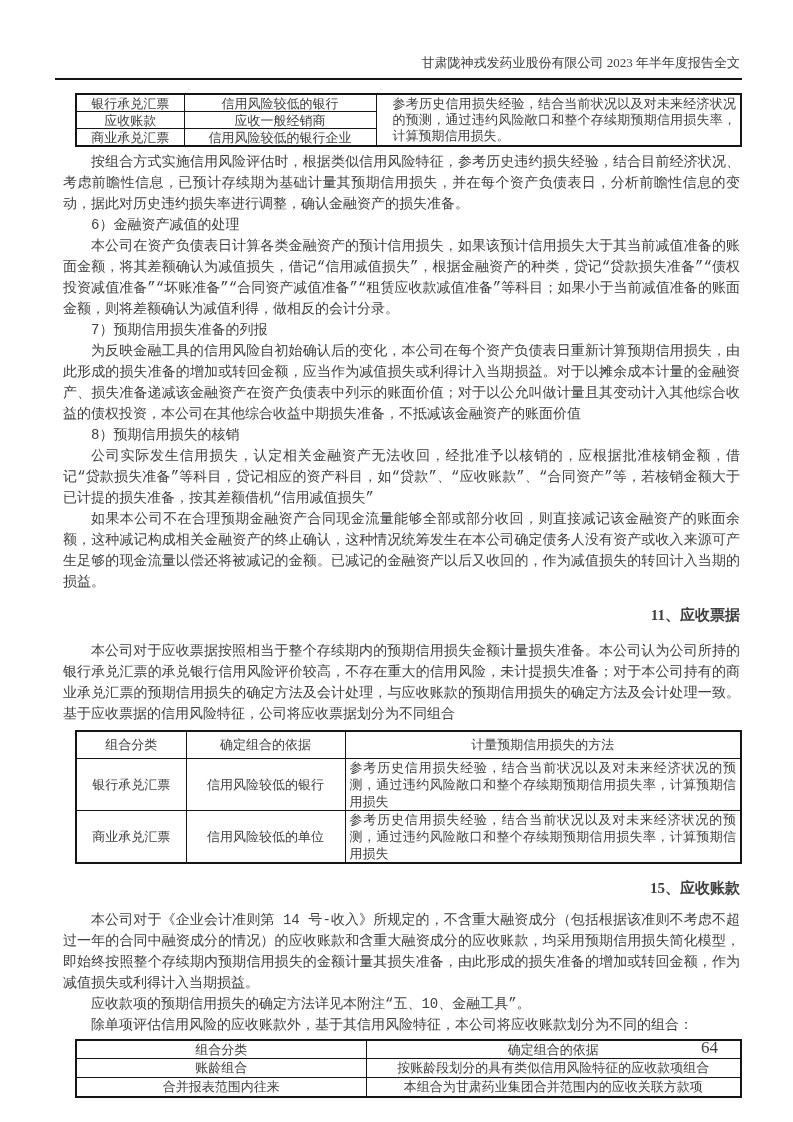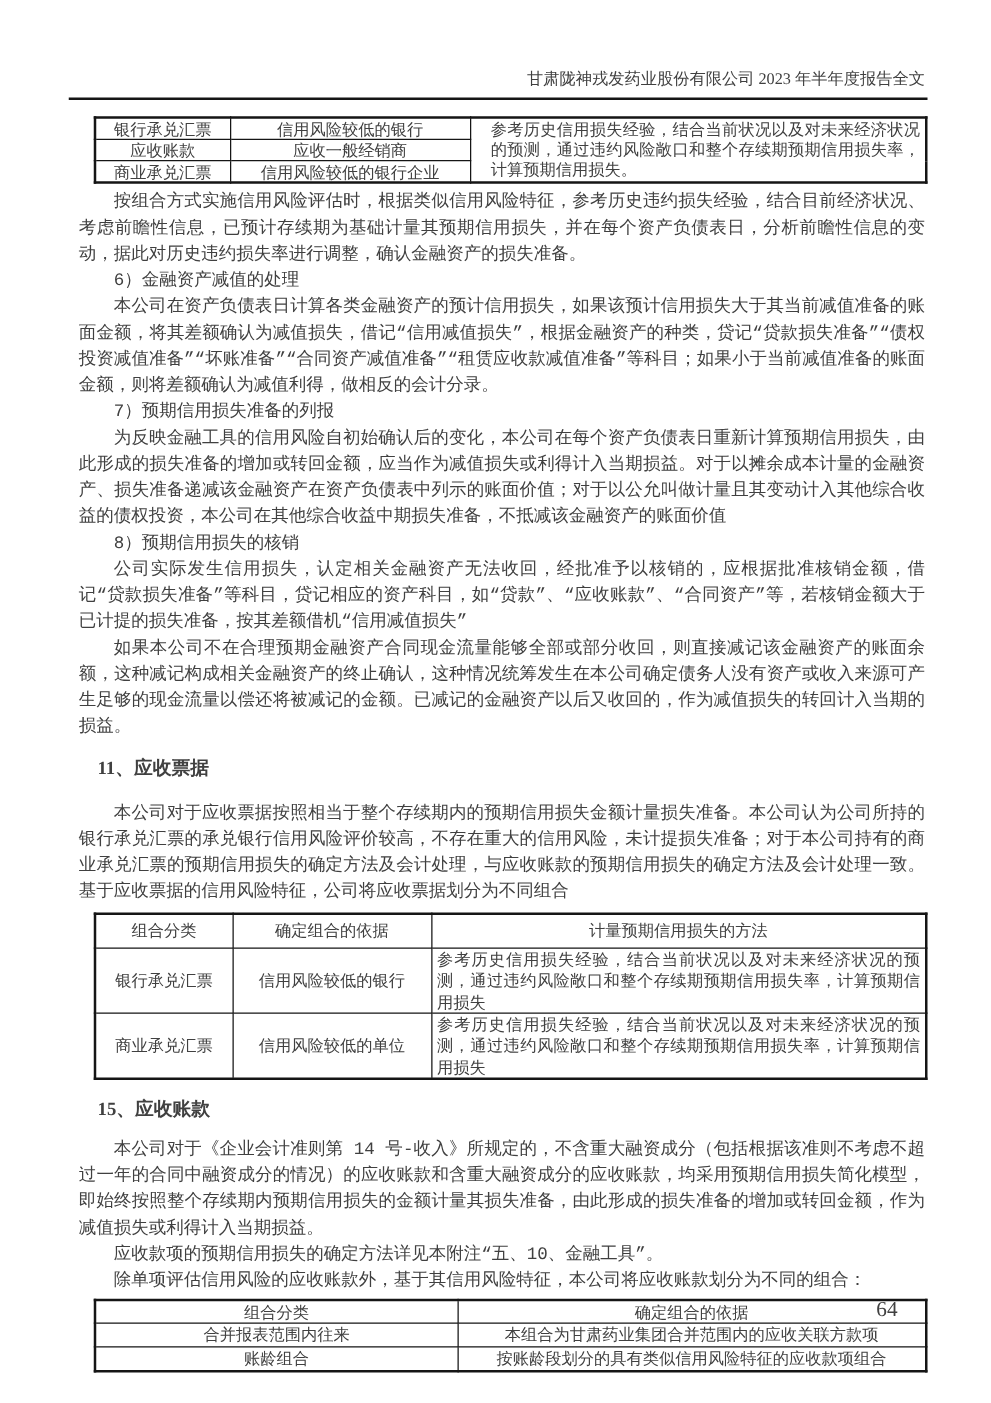--- a/index.html
+++ b/index.html
@@ -44,20 +44,21 @@
     text-align:justify;
     text-indent:2em;
     font-family:Liberation Mono, monospace;
   }
   h2.sec-heading {
     font-size:15px;
     font-weight:bold;
     margin:12px 0 0 15px;
     line-height:20px;
     font-family:"Liberation Serif","DejaVu Serif",serif;
+    text-align:right;
   }
   .sec p.sec-para { margin-top:16px; }
   .sec p.follow-para { margin-top:0; }
 
   .tbl2 { margin-top:5px; }
   .tbl2 th { height:26px; text-align:center; line-height:16px; }
   .tbl2 td { padding:2px 4px; line-height:17px; text-align:left; }
   .tbl2 td.method { text-align:justify; }
 
   .tbl3 { margin-top:3px; }
@@ -150,26 +151,26 @@
       <colgroup>
           <col style="width:290px">
           <col style="width:375px">
         </colgroup>
       <tbody>
         <tr>
           <th>组合分类</th>
           <th>确定组合的依据</th>
         </tr>
         <tr>
+          <td>账龄组合</td>
+          <td>按账龄段划分的具有类似信用风险特征的应收款项组合</td>
+        </tr>
+        <tr>
           <td>合并报表范围内往来</td>
           <td>本组合为甘肃药业集团合并范围内的应收关联方款项</td>
-        </tr>
-        <tr>
-          <td>账龄组合</td>
-          <td>按账龄段划分的具有类似信用风险特征的应收款项组合</td>
         </tr>
       </tbody>
     </table>
   </div>
 
   <div class="page-number">64</div>
 
 </div>
 
 </body></html>

